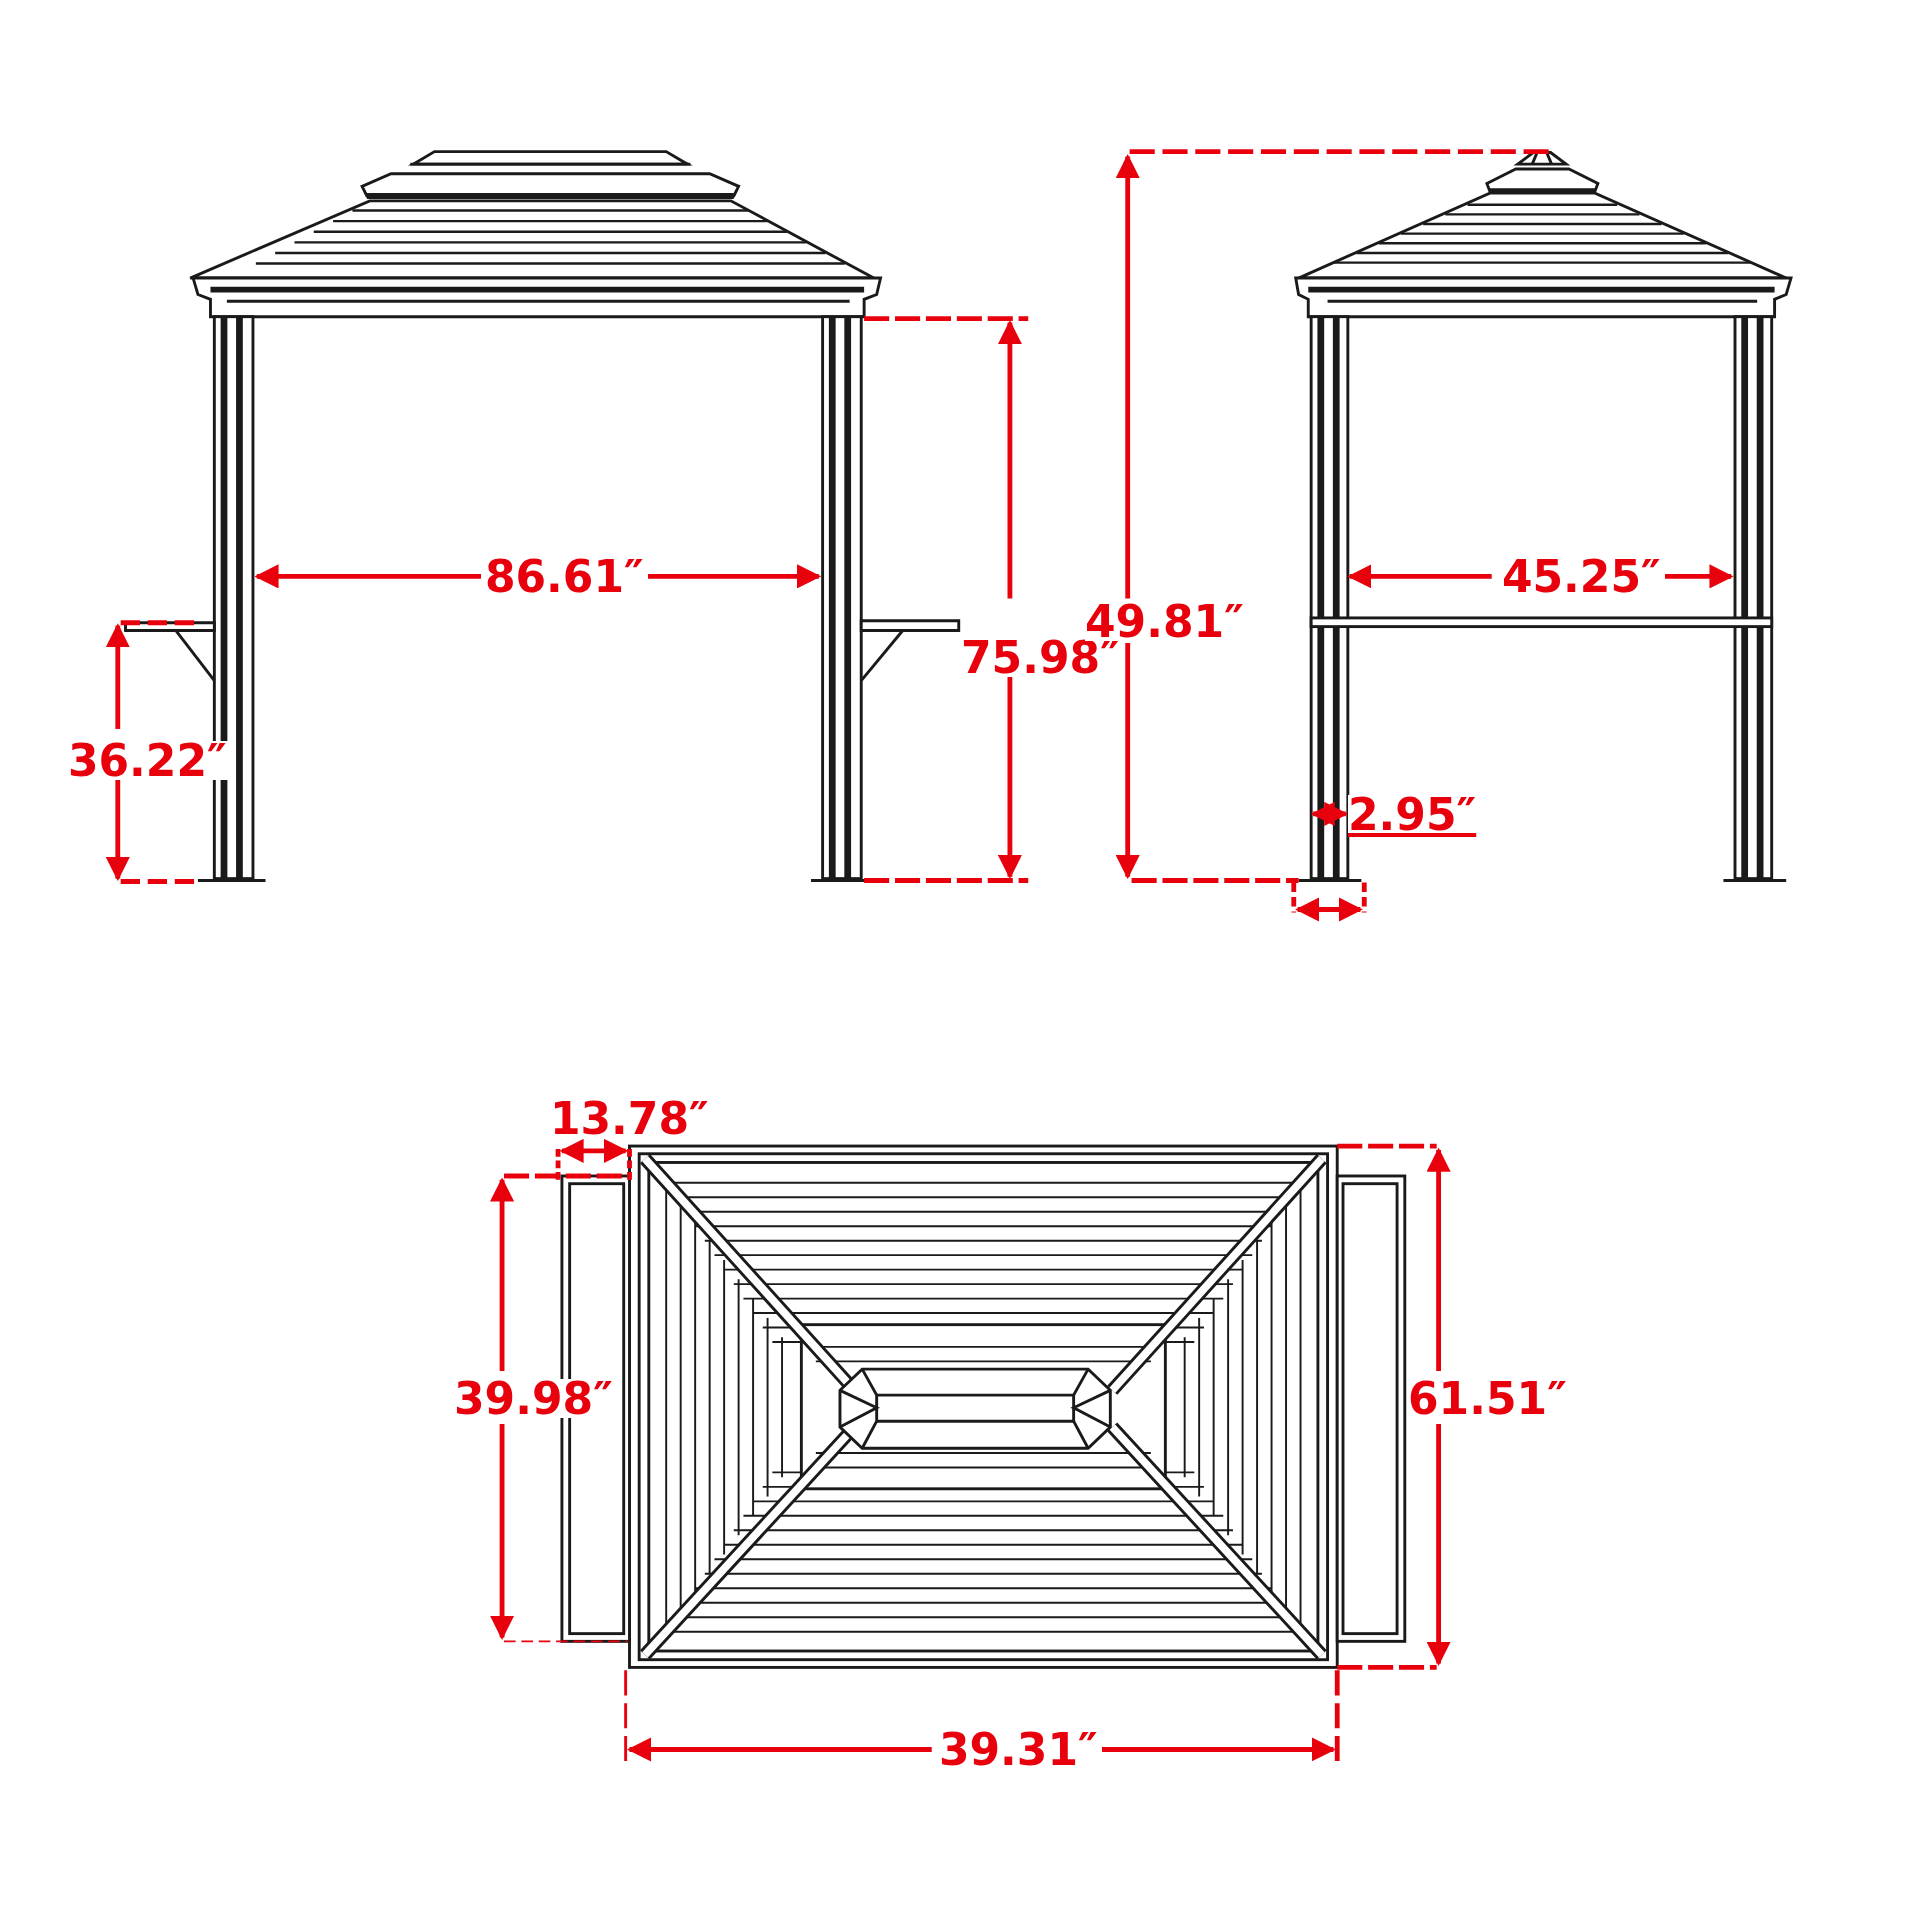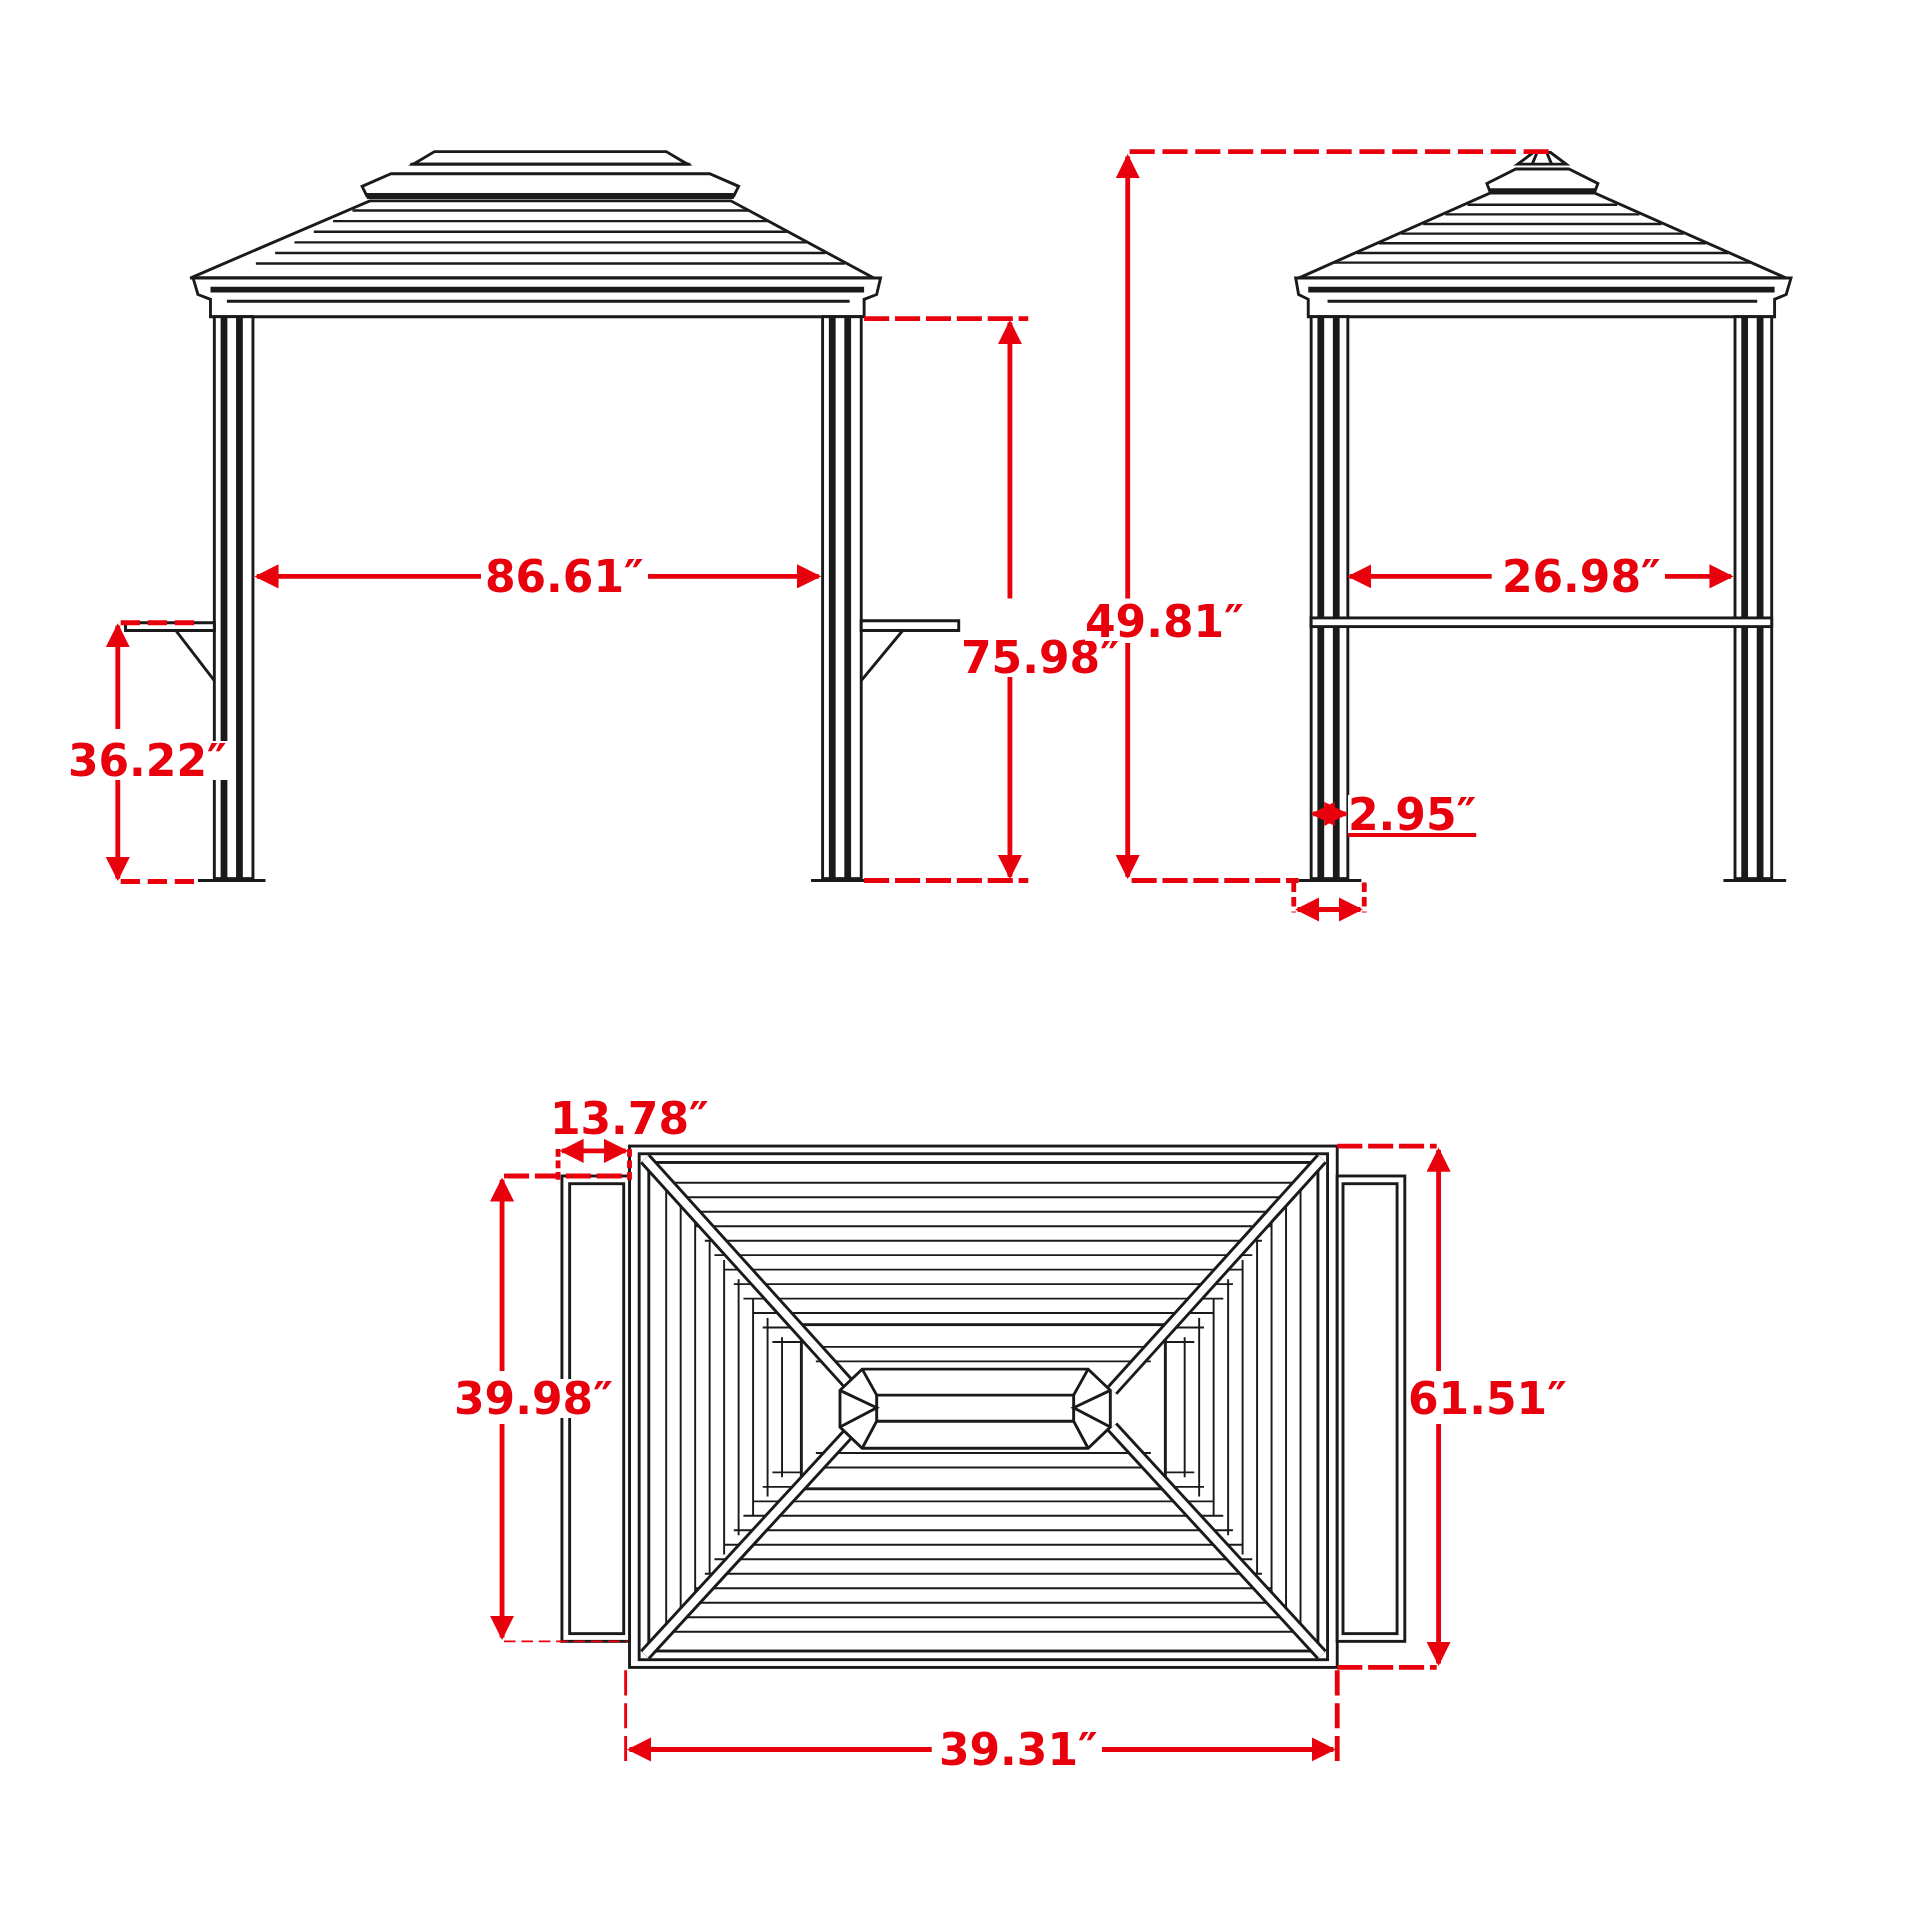--- a/index.html
+++ b/index.html
@@ -240,19 +240,19 @@
     <line x1="1385" y1="1730" x2="1385" y2="1830" stroke-dasharray="26,8"></line>
     <line x1="652" y1="1812" x2="965" y2="1812" marker-start="url(#ah)"></line>
     <line x1="1085" y1="1812" x2="1381" y2="1812" marker-end="url(#ah)"></line>
   </g>
 </svg>
 
 <div class="lbl" style="left:481px;top:557px;">86.61″</div>
 <div class="lbl" style="left:64px;top:731px;margin-top:10px;">36.22″</div>
 <div class="lbl" style="left:961px;top:602px;padding:0;margin-top:36px;">75.98″</div>
 <div class="lbl" style="left:1085px;top:602px;padding:0;">49.81″</div>
-<div class="lbl" style="left:1498px;top:557px;">26.98″</div>
+<div class="lbl" style="left:1498px;top:557px;">45.25″</div>
 <div class="lbl" style="left:1348px;top:795px;padding:0;text-decoration:underline;">2.95″</div>
 <div class="lbl" style="left:546px;top:1099px;">13.78″</div>
 <div class="lbl" style="left:454px;top:1379px;padding:0;">39.98″</div>
 <div class="lbl" style="left:1408px;top:1379px;padding:0;">61.51″</div>
 <div class="lbl" style="left:935px;top:1730px;">39.31″</div>
 
 
 </body></html>

